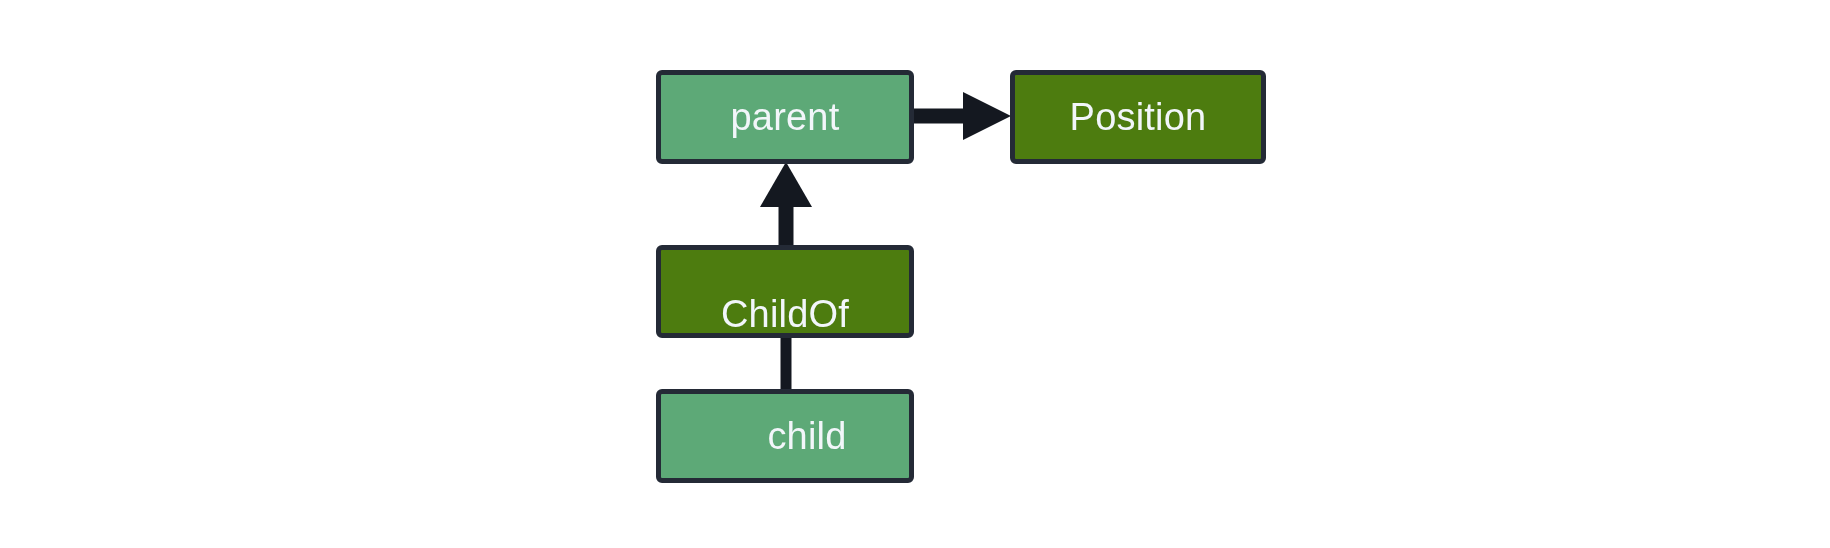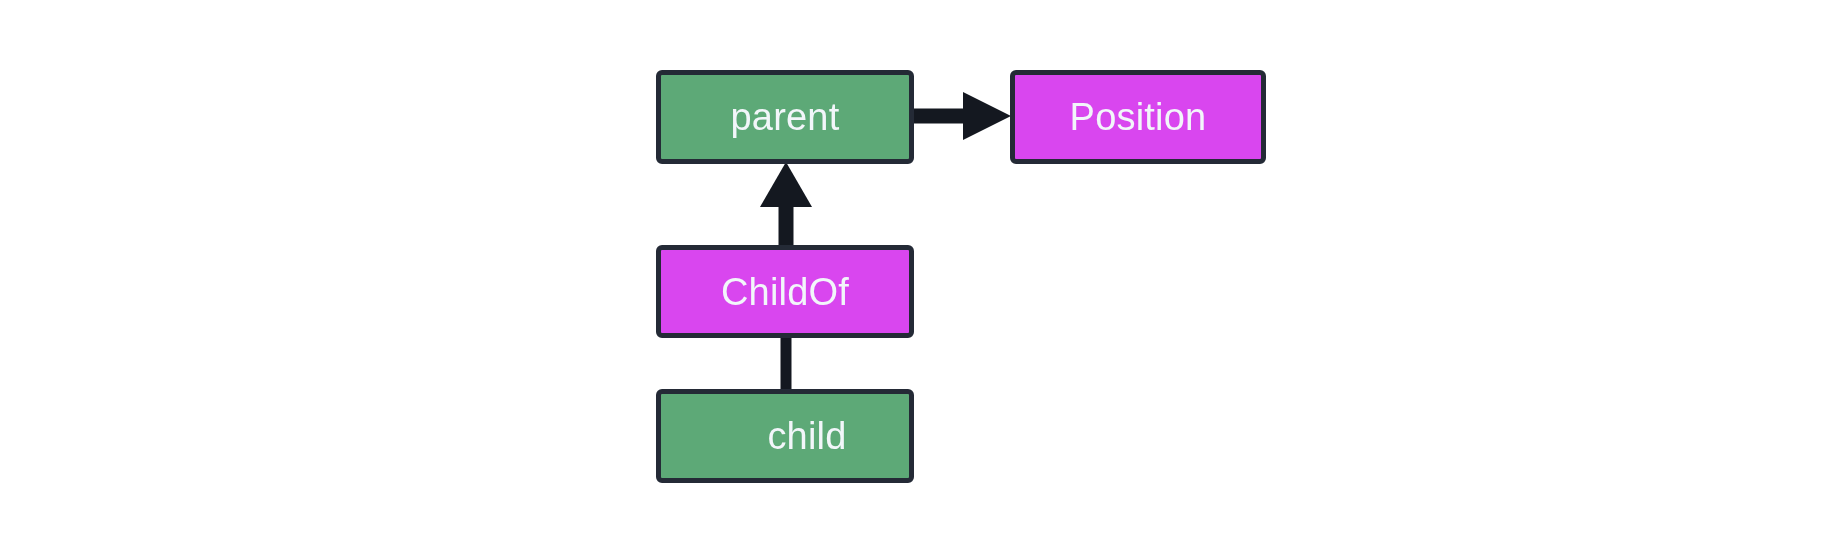--- a/index.html
+++ b/index.html
@@ -37,25 +37,25 @@
   }
   .node-label {
     color: #f2f6fa;
     font-size: 38px;
     font-weight: 400;
     letter-spacing: 0.2px;
     line-height: 1;
     white-space: nowrap;
   }
   .node.entity  { background: #5da977; }
-  .node.concept { background: #d946ef; }
+  .node.concept { background: #4d7c0f; }
 
   #node-parent   { left: 656px; top: 70px;  width: 258px; height: 94px; }
   #node-position { left: 1010px; top: 70px;  width: 256px; height: 94px; }
-  #node-childof  { left: 656px; top: 245px; width: 258px; height: 93px; }
+  #node-childof  { left: 656px; top: 245px; width: 258px; height: 93px; align-items: flex-end; }
   #node-child    { left: 656px; top: 389px; width: 258px; height: 94px; padding-left: 44px; }
 </style>
 </head>
 <body>
 
 <div id="canvas">
 
   <svg id="edge-layer" viewBox="0 0 1830 548" xmlns="http://www.w3.org/2000/svg">
 
     <g>

